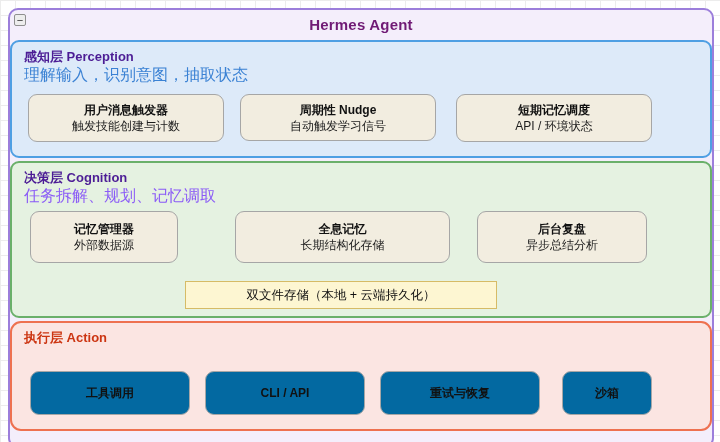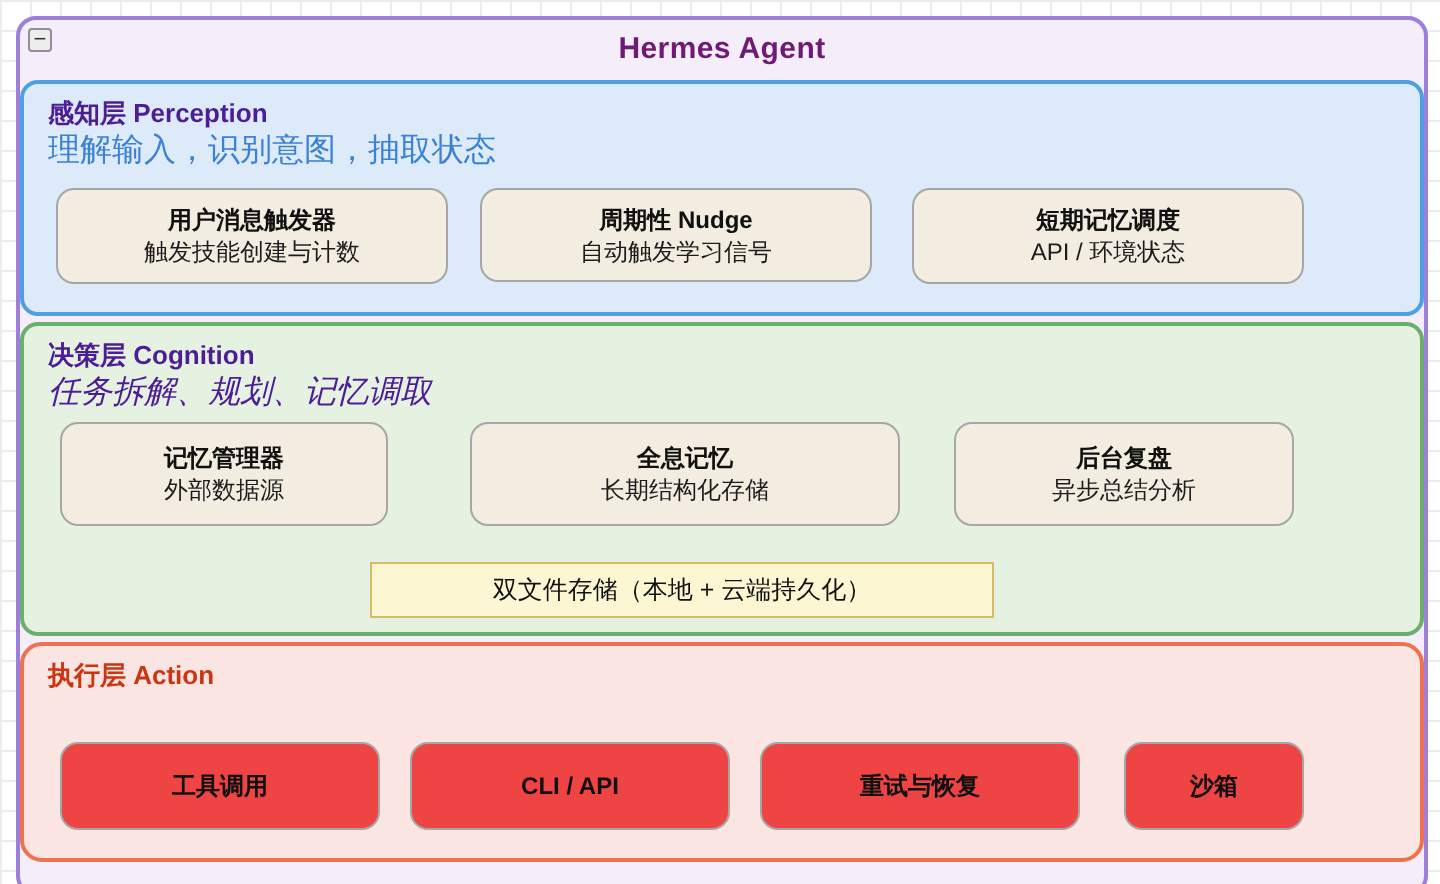--- a/index.html
+++ b/index.html
@@ -39,40 +39,40 @@
   .layer-cognition{top:151px;height:157px;background:#e5f2e1;border:2px solid #6ab06a;}
   .layer-action{top:311px;height:110px;background:#fbe5e2;border:2px solid #ee7150;border-radius:11px;}
 
   .layer-title{
     position:absolute;left:12px;top:6px;font-size:13px;font-weight:bold;color:#4c1d95;
   }
   .layer-subtitle{
     position:absolute;left:12px;top:23px;font-size:16px;
   }
   .layer-perception .layer-subtitle{color:#3b82d4;}
-  .layer-cognition  .layer-subtitle{color:#4c1d95;font-style:italic;}
+  .layer-cognition  .layer-subtitle{color:#8b5cf6;}
   .layer-action .layer-title{color:#cc3512;}
 
   
   .node{
     position:absolute;display:flex;flex-direction:column;align-items:center;justify-content:center;
     background:#f2ede0;border:1px solid #a6a6a6;border-radius:9px;box-sizing:border-box;
     text-align:center;gap:1px;cursor:pointer;
   }
   .node-title{font-size:12px;font-weight:bold;color:#111;line-height:16px;}
   .node-sub{font-size:12px;color:#1c1c1c;line-height:15px;}
-  .layer-action .node{background:#ef4444;}
+  .layer-action .node{background:#0369a1;}
 
   
   .p-n1{left:16px;top:52px;width:196px;height:48px;}
   .p-n2{left:228px;top:52px;width:196px;height:47px;align-items:center;}
   .p-n3{left:444px;top:52px;width:196px;height:48px;}
 
   
-  .c-n1{left:18px;top:48px;width:164px;height:52px;}
+  .c-n1{left:18px;top:48px;width:148px;height:52px;}
   .c-n2{left:223px;top:48px;width:215px;height:52px;}
   .c-n3{left:465px;top:48px;width:170px;height:52px;}
 
   .storage-bar{
     position:absolute;left:173px;top:118px;width:312px;height:28px;
     background:#fdf6d2;border:1px solid #d6bb66;box-sizing:border-box;
     display:flex;align-items:center;justify-content:center;
     font-size:12.5px;color:#111;cursor:pointer;
   }
 

